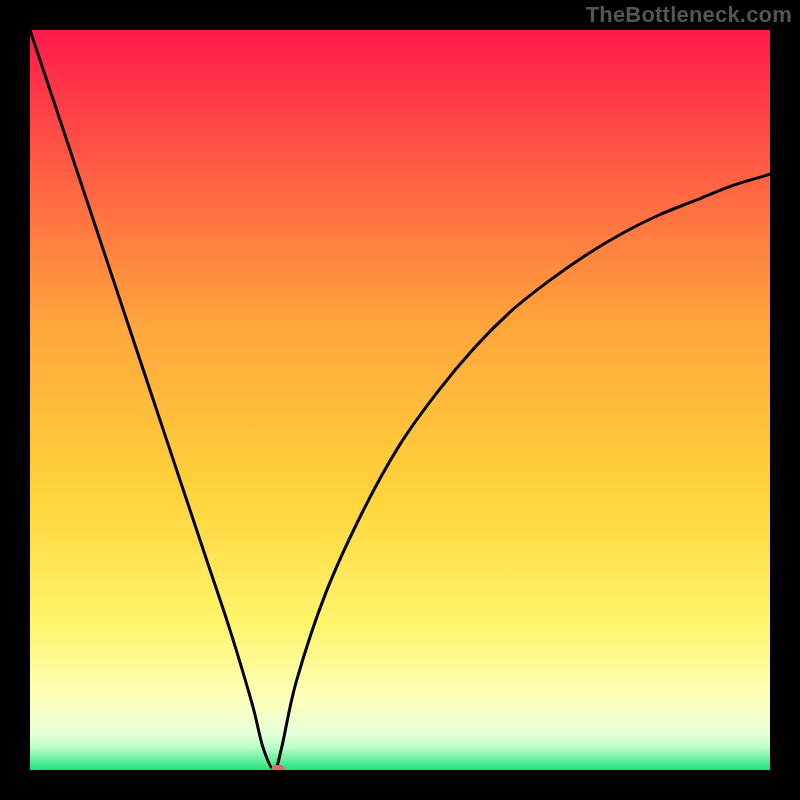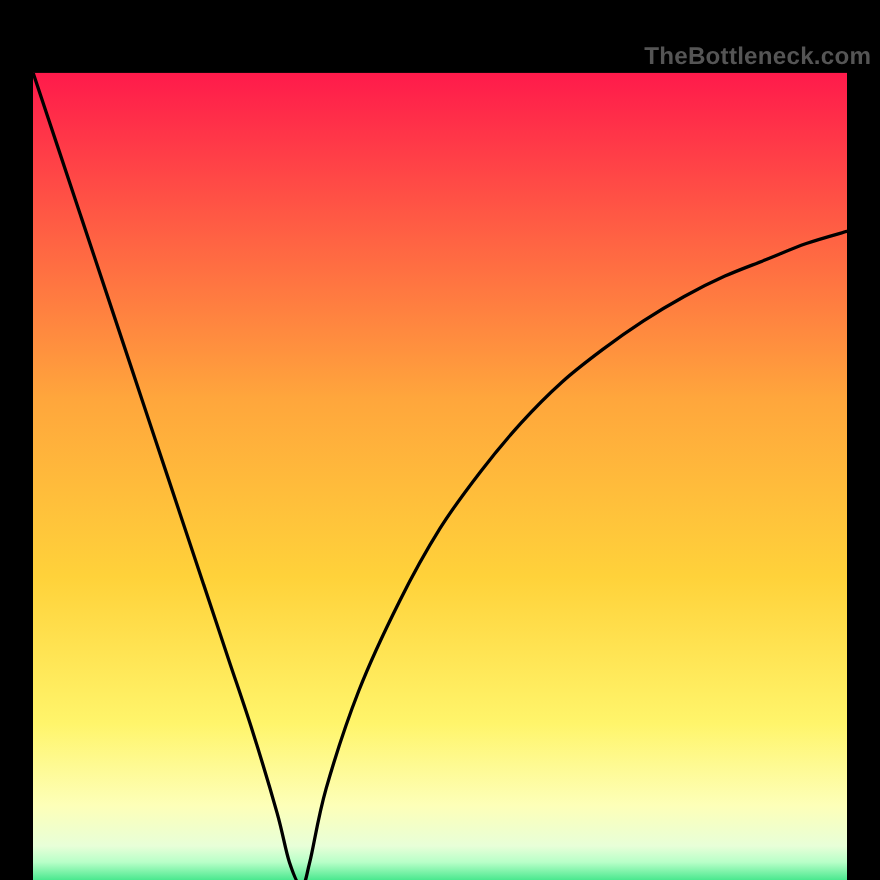--- a/index.html
+++ b/index.html
@@ -9,21 +9,20 @@
     width: 800px;
     height: 800px;
     overflow: hidden;
     font-family: Arial, Helvetica, sans-serif;
   }
   .frame {
     position: relative;
     width: 800px;
     height: 660px;
     background: #000;
-    margin-top: 36px;
   }
   .watermark {
     position: absolute;
     top: 2px;
     right: 8px;
     color: #555;
     font-size: 22px;
     font-weight: 600;
     z-index: 5;
     letter-spacing: 0.2px;

